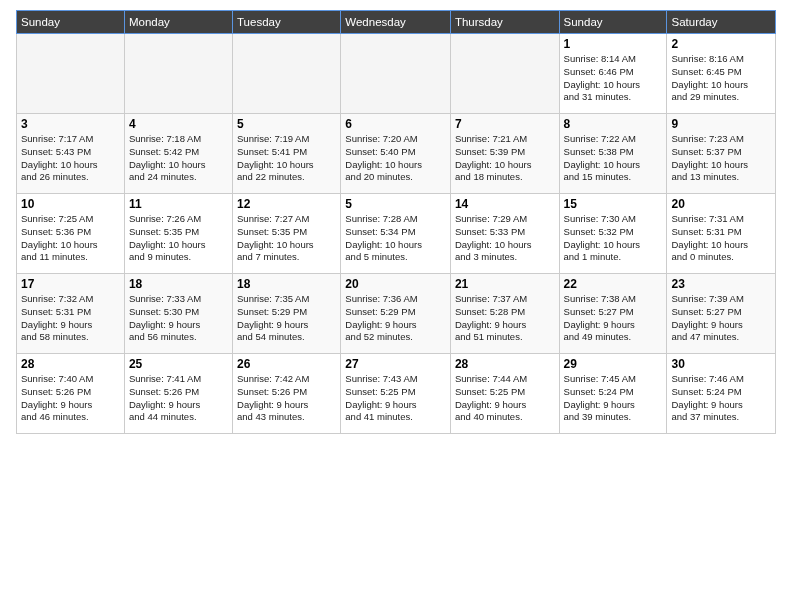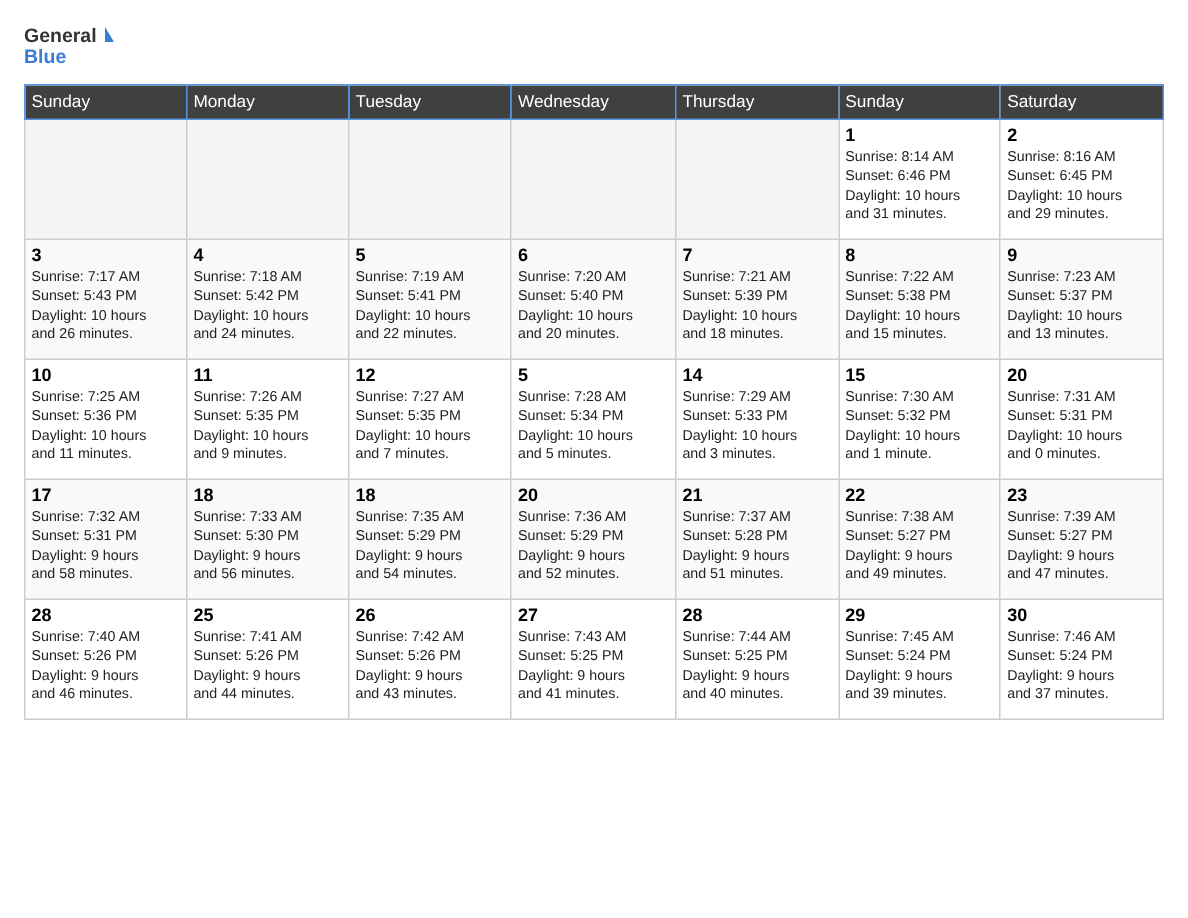--- a/index.html
+++ b/index.html
@@ -74,33 +74,20 @@
     .day-info {
       font-size: 9.5px;
       color: #222;
       line-height: 1.35;
     }
   </style>
 </head>
 <body>
 
 <div class="page">
-  <div class="header">
-    <div class="logo">
-  <svg width="60" height="36" viewBox="0 0 60 36">
-    <text x="0" y="14" font-size="13" font-weight="bold" fill="#333" font-family="Arial">General</text>
-    <text x="0" y="28" font-size="13" font-weight="bold" fill="#3a7bd5" font-family="Arial">Blue</text>
-    <polygon points="54,4 60,14 54,14" fill="#3a7bd5"></polygon>
-  </svg>
-</div>
-    <div class="title-block">
-      <div class="month-title"></div>
-      <div class="subtitle"></div>
-    </div>
-  </div>
 
   <table class="calendar">
     <thead>
       <tr>
       <th>Sunday</th>
           <th>Monday</th>
           <th>Tuesday</th>
           <th>Wednesday</th>
           <th>Thursday</th>
           <th>Sunday</th>

